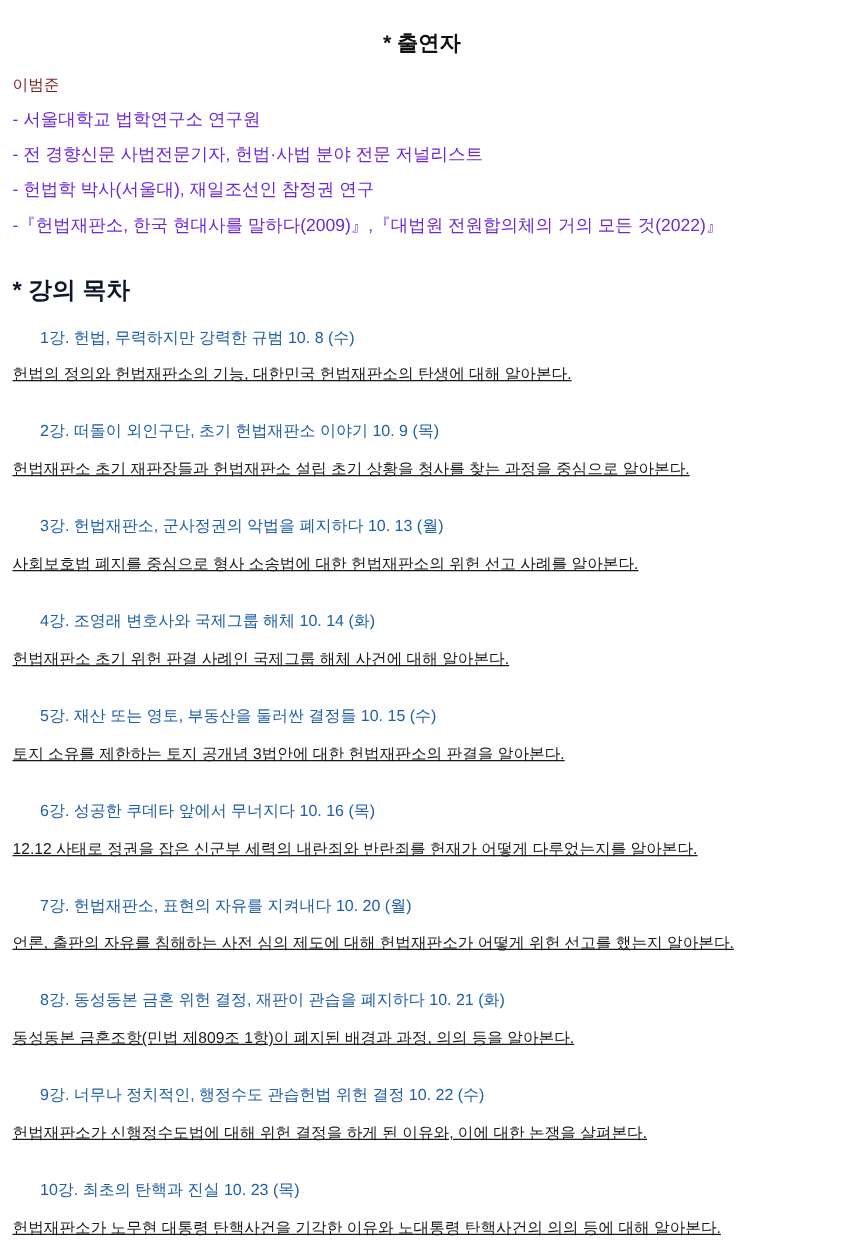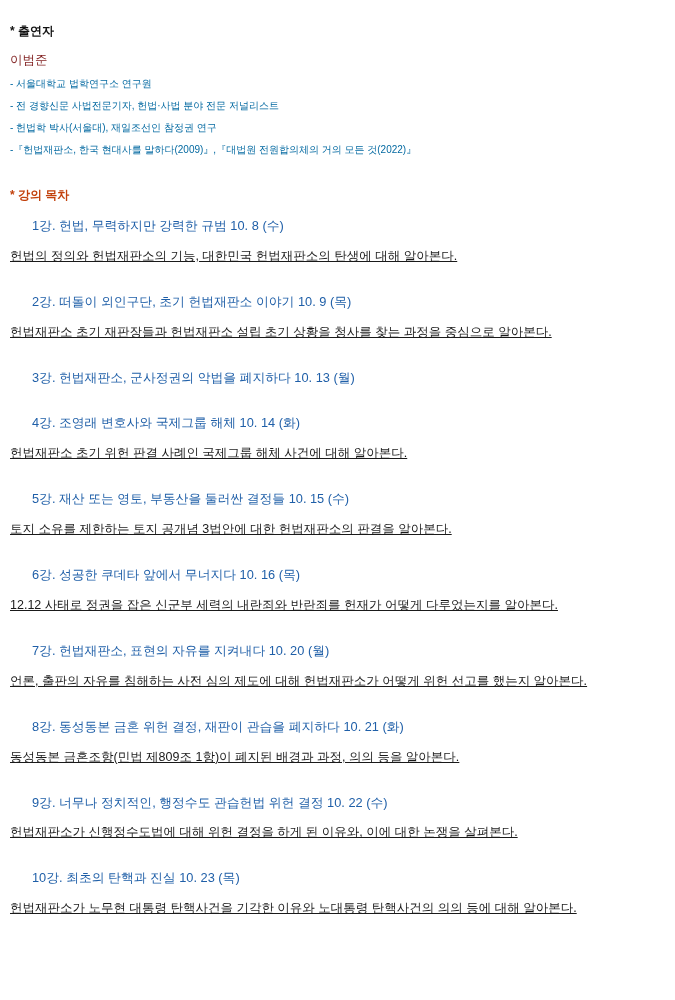--- a/index.html
+++ b/index.html
@@ -12,45 +12,46 @@
     min-height: 1000px;
     font-family: "Liberation Sans", sans-serif;
     color: #1a1a1a;
   }
   .page {
     width: 675px;
     box-sizing: border-box;
     padding: 22px 10px 10px 10px;
   }
   .section-heading {
-    font-size: 12px;
+    font-size: 17px;
     font-weight: bold;
     color: #111111;
     margin: 0 0 10px 0;
     line-height: 1.5;
+    text-align: center;
   }
   .speaker-name {
     font-size: 12.5px;
     color: #7f1d1d;
     margin: 0 0 6px 0;
     line-height: 1.6;
   }
   .bullet-line {
-    font-size: 10px;
-    color: #0369a1;
+    font-size: 14px;
+    color: #6d28d9;
     margin: 0 0 6px 0;
     line-height: 1.6;
   }
   .spacer-block {
     height: 22px;
   }
   .toc-heading {
-    font-size: 12px;
+    font-size: 19px;
     font-weight: bold;
-    color: #c2410c;
+    color: #0f172a;
     margin: 0 0 12px 0;
     line-height: 1.5;
   }
   .lecture {
     margin: 0 0 26px 0;
   }
   .lecture:last-child {
     margin-bottom: 4px;
   }
   .lecture-title {
@@ -92,20 +93,21 @@
       <p class="lecture-desc">헌법의 정의와 헌법재판소의 기능, 대한민국 헌법재판소의 탄생에 대해 알아본다.</p>
     </div>
 
     <div class="lecture">
       <p class="lecture-title">2강. 떠돌이 외인구단, 초기 헌법재판소 이야기 10. 9 (목)</p>
       <p class="lecture-desc">헌법재판소 초기 재판장들과 헌법재판소 설립 초기 상황을 청사를 찾는 과정을 중심으로 알아본다.</p>
     </div>
 
     <div class="lecture">
       <p class="lecture-title">3강. 헌법재판소, 군사정권의 악법을 폐지하다 10. 13 (월)</p>
+      <p class="lecture-desc">사회보호법 폐지를 중심으로 형사 소송법에 대한 헌법재판소의 위헌 선고 사례를 알아본다.</p>
     </div>
 
     <div class="lecture">
       <p class="lecture-title">4강. 조영래 변호사와 국제그룹 해체 10. 14 (화)</p>
       <p class="lecture-desc">헌법재판소 초기 위헌 판결 사례인 국제그룹 해체 사건에 대해 알아본다.</p>
     </div>
 
     <div class="lecture">
       <p class="lecture-title">5강. 재산 또는 영토, 부동산을 둘러싼 결정들 10. 15 (수)</p>
       <p class="lecture-desc">토지 소유를 제한하는 토지 공개념 3법안에 대한 헌법재판소의 판결을 알아본다.</p>

